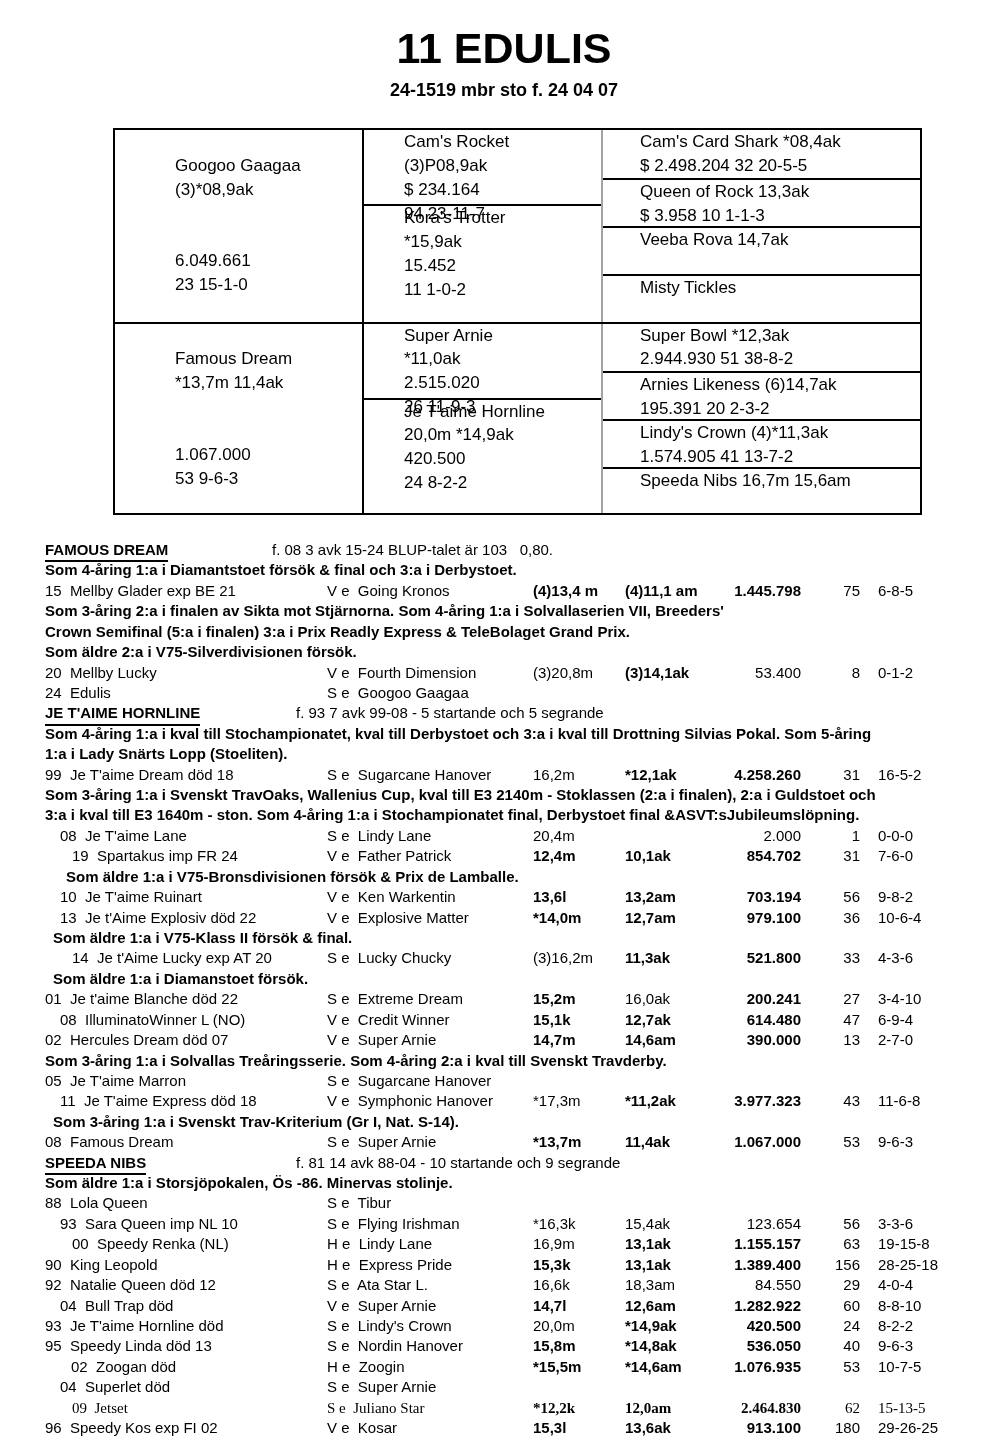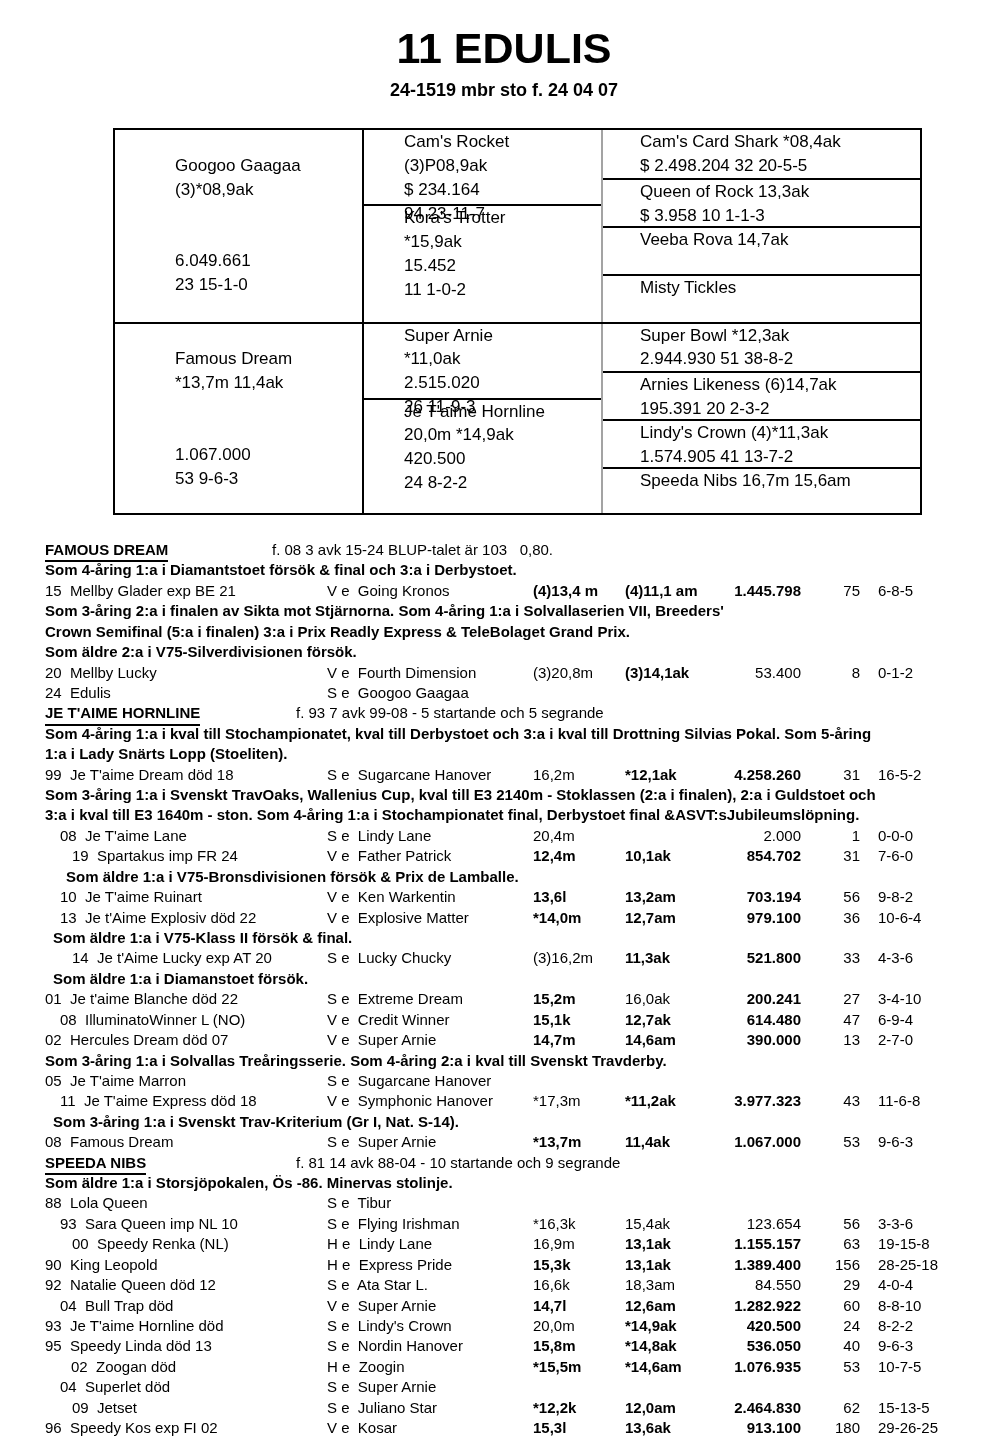--- a/index.html
+++ b/index.html
@@ -388,21 +388,21 @@
         <span class="t1 b">*15,5m</span>
         <span class="t2 b">*14,6am</span>
         <span class="money b">1.076.935</span>
         <span class="starts">53</span>
         <span class="plac">10-7-5</span>
       </div>
       <div class="ln" style="top: 837.22px;">
         <span style="left: 17px;">04  Superlet död</span>
         <span class="sire">S e  Super Arnie</span>
       </div>
-      <div class="ln" style="top: 857.64px;">
+      <div class="ln" style="top: 857.64px; font-family: Liberation Serif, serif;">
         <span style="left: 29px;">09  Jetset</span>
         <span class="sire">S e  Juliano Star</span>
         <span class="t1 b">*12,2k</span>
         <span class="t2 b">12,0am</span>
         <span class="money b">2.464.830</span>
         <span class="starts">62</span>
         <span class="plac">15-13-5</span>
       </div>
       <div class="ln" style="top: 878.06px;">
         <span style="left: 2px;">96  Speedy Kos exp FI 02</span>

